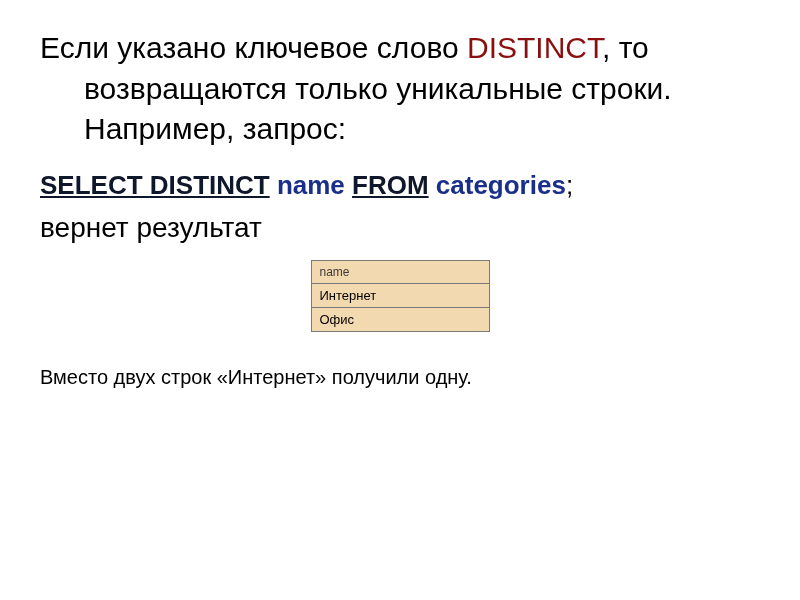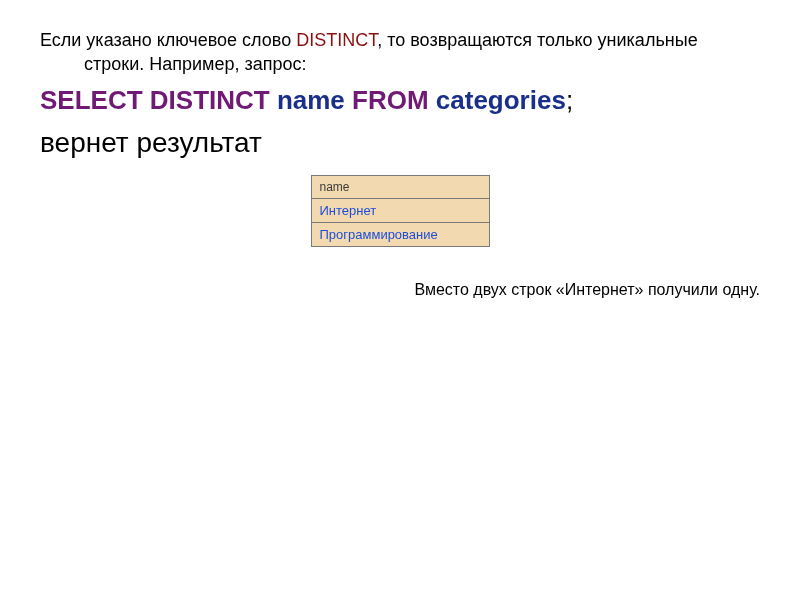--- a/index.html
+++ b/index.html
@@ -6,36 +6,36 @@
   body {
     width: 800px;
     height: 600px;
     background: #ffffff;
     font-family: Arial, Helvetica, sans-serif;
     padding: 28px 40px 20px 40px;
     color: #000000;
     position: relative;
   }
   .para1 {
-    font-size: 18px;
+    font-size: 30px;
     line-height: 1.35;
-    margin-bottom: 6px;
+    margin-bottom: 18px;
   }
   .para1 .indent {
     display: block;
     padding-left: 44px;
     text-indent: -44px;
   }
   .kw-distinct { color: #8a0f0f; font-weight: 400; }
   .sql-line {
     font-size: 26px;
     line-height: 1.35;
     margin-bottom: 6px;
   }
-  .sql-red { color: #701a75; font-weight: bold; }
+  .sql-red { color: #0f172a; font-weight: bold; text-decoration: underline; }
   .sql-blue { color: #1a2f8a; font-weight: bold; }
   .sql-semi { color: #000; }
   .para2 {
     font-size: 28px;
     line-height: 1.35;
     margin-bottom: 14px;
   }
   .result-table-wrap {
     width: 100%;
     display: flex;
@@ -47,32 +47,31 @@
     border-bottom: 1px solid #7a7a7a;
     background: #f3d9b0;
     font-family: Verdana, Arial, sans-serif;
   }
   .result-table .cell {
     border-top: 1px solid #7a7a7a;
     border-left: 1px solid #7a7a7a;
     padding: 4px 8px 4px 8px;
     font-size: 13px;
     width: 178px;
-    color: #1d4ed8;
+    color: #000000;
     background: #f3d9b0;
   }
   .result-table .header-cell {
     font-family: Verdana, Arial, sans-serif;
     font-size: 12px;
     color: #3b3b3b;
   }
   .para3 {
-    font-size: 16px;
+    font-size: 20px;
     line-height: 1.35;
-    text-align: right;
   }
 </style>
 </head>
 <body>
 
 <div class="para1">
   <span class="indent">
     <span>Если  указано ключевое слово </span><span class="kw-distinct">DISTINCT</span><span>, то возвращаются только уникальные строки. Например, запрос:</span>
   </span>
 </div>
@@ -80,17 +79,17 @@
 <div class="sql-line">
   <span class="sql-red">SELECT DISTINCT</span><span class="sql-blue"> name </span><span class="sql-red">FROM</span><span class="sql-blue"> categories</span><span class="sql-semi">;</span>
 </div>
 
 <div class="para2">вернет результат</div>
 
 <div class="result-table-wrap">
   <div class="result-table">
     <div class="cell header-cell">name</div>
     <div class="cell">Интернет</div>
-    <div class="cell">Программирование</div>
+    <div class="cell">Офис</div>
   </div>
 </div>
 
 <div class="para3">Вместо двух строк «Интернет» получили одну.</div>
 
 </body></html>

